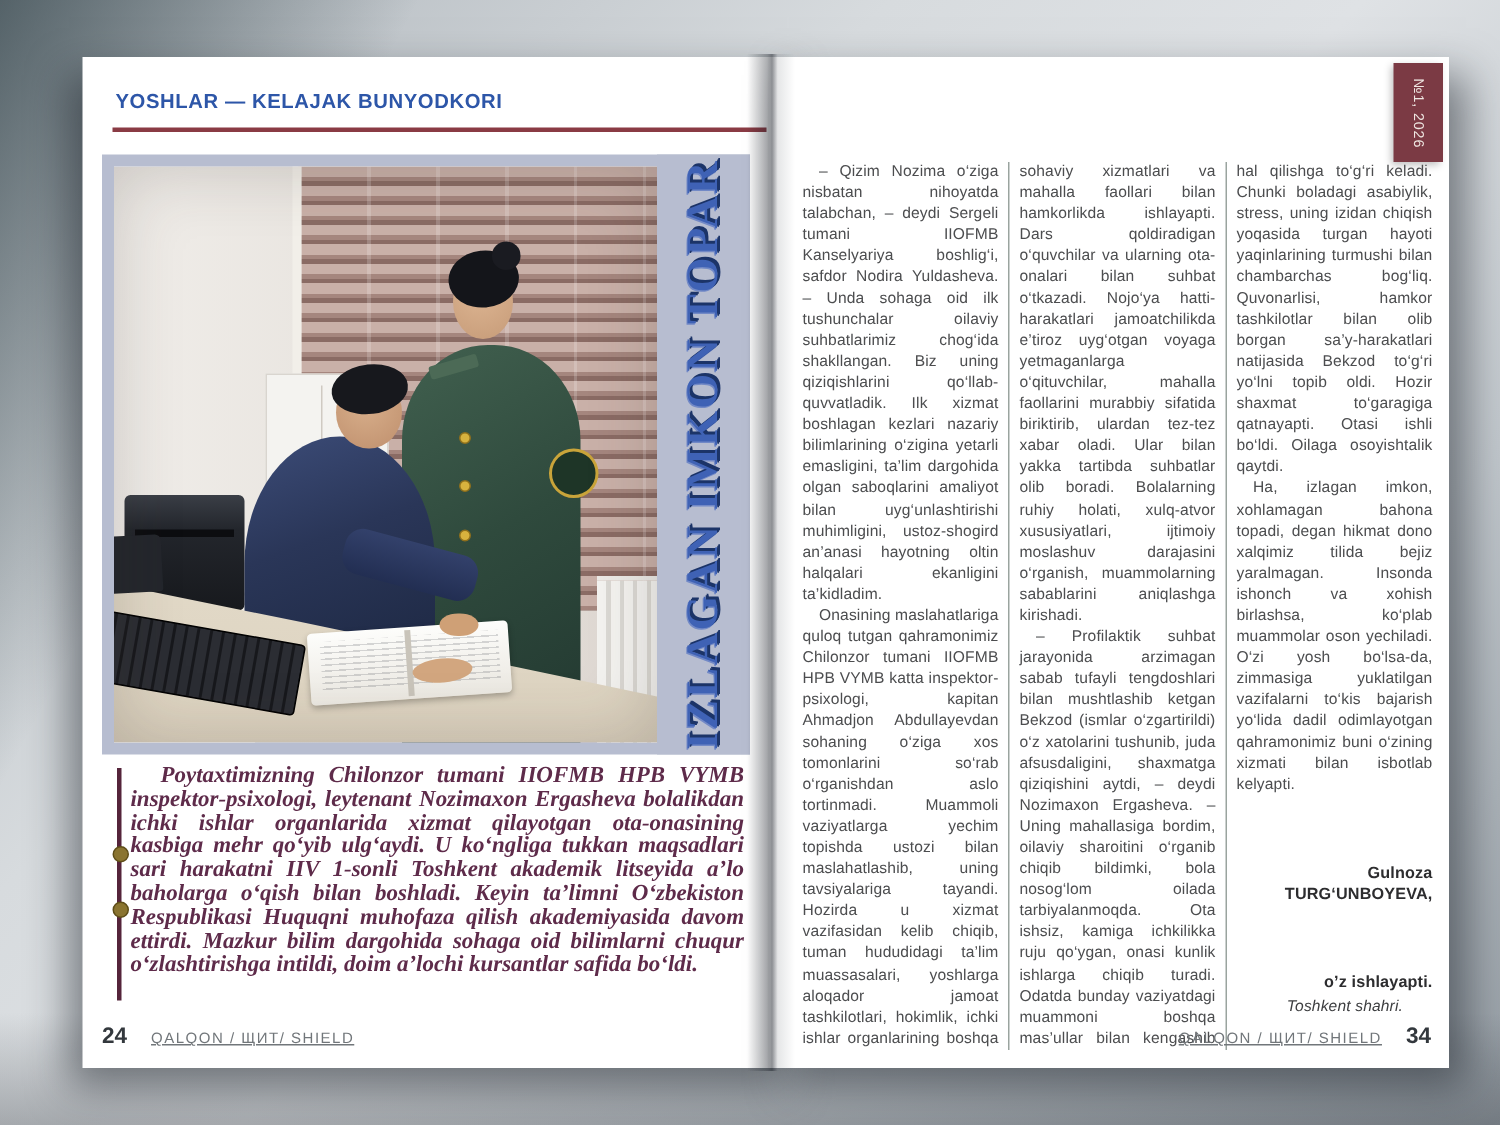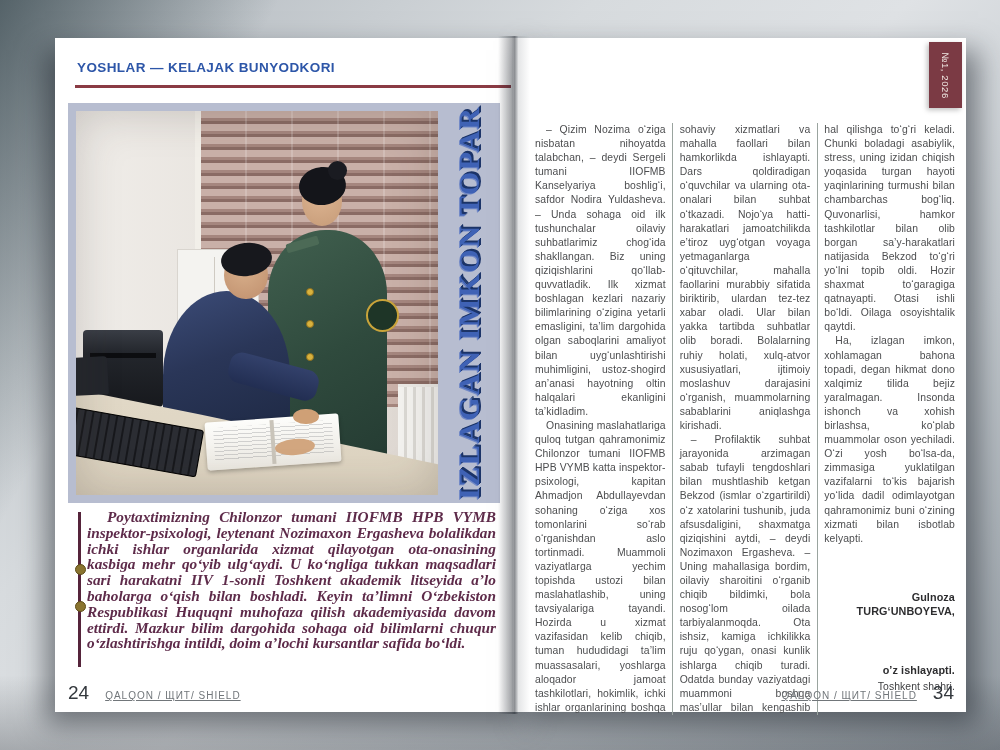--- a/index.html
+++ b/index.html
@@ -85,39 +85,39 @@
 
   
   .lede-rule{position:absolute;left:23px;top:474px;width:2.5px;height:155px;background:#55243b;}
   .lede-bullet{position:absolute;left:19.5px;width:9px;height:9px;border-radius:50%;background:#8a7430;border:1px solid #5e4d18;}
   .b1{top:526px;} .b2{top:563px;}
   .lede{position:absolute;left:32px;top:471px;width:409px;
     font-family:"Liberation Serif","DejaVu Serif",serif;font-weight:bold;font-style:italic;
     font-size:15.3px;line-height:15.8px;color:#5e2b4a;text-align:justify;text-indent:20px;}
 
   
-  .columns{position:absolute;left:22px;top:85px;width:420px;
+  .columns{position:absolute;left:22px;top:70px;width:420px;
     column-count:3;column-gap:14px;column-rule:1px solid #9aa49f;
     font-size:10.4px;line-height:14.1px;letter-spacing:0.1px;color:#4c4d4f;text-align:justify;
     -webkit-hyphens:auto;hyphens:auto;}
   .para{margin:0;text-indent:11px;}
   .byline{margin:15px 0 0 0;font-weight:bold;text-align:right;color:#2d2d2f;font-size:10.8px;line-height:14.5px;}
   .byline span{display:block;margin-top:44px;}
-  .byline-city{margin:3px 0 0 0;text-align:right;padding-left:14px;color:#3d3e40;}
+  .byline-city{margin:3px 0 0 0;font-style:italic;text-align:center;padding-left:14px;color:#3d3e40;}
 
   
   .issue-tab{position:absolute;left:416px;top:4px;width:33px;height:66px;background:#7b3a44;
     display:flex;align-items:center;justify-content:center;box-shadow:-2px 2px 5px rgba(0,0,0,0.25);}
   .tab-text{transform:rotate(90deg);white-space:nowrap;font-size:9.5px;letter-spacing:0.6px;color:#efe7e2;}
 
   
   .footer{position:absolute;top:644px;display:flex;align-items:baseline;gap:16px;}
   .footer-left{left:13px;}
   .footer-right{right:12px;}
-  .pagenum{font-size:19px;font-weight:normal;color:#33383d;}
+  .pagenum{font-size:15px;font-weight:bold;color:#33383d;}
   .brand{font-size:10px;letter-spacing:1px;color:#71767a;text-decoration:underline;}
 </style>
 </head>
 <body>
 
 <div class="canvas">
 
   <div class="page page-left">
     <div class="rubric">YOSHLAR — KELAJAK BUNYODKORI</div>
     <div class="rubric-rule"></div>

